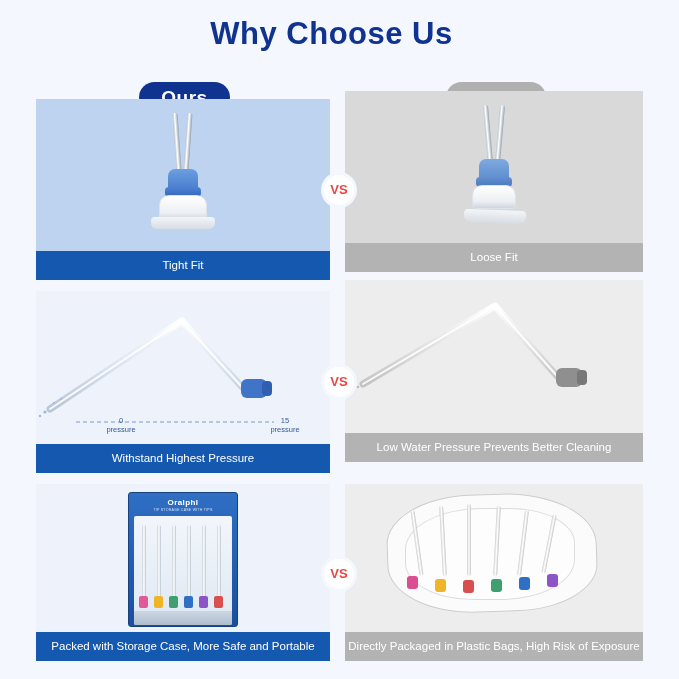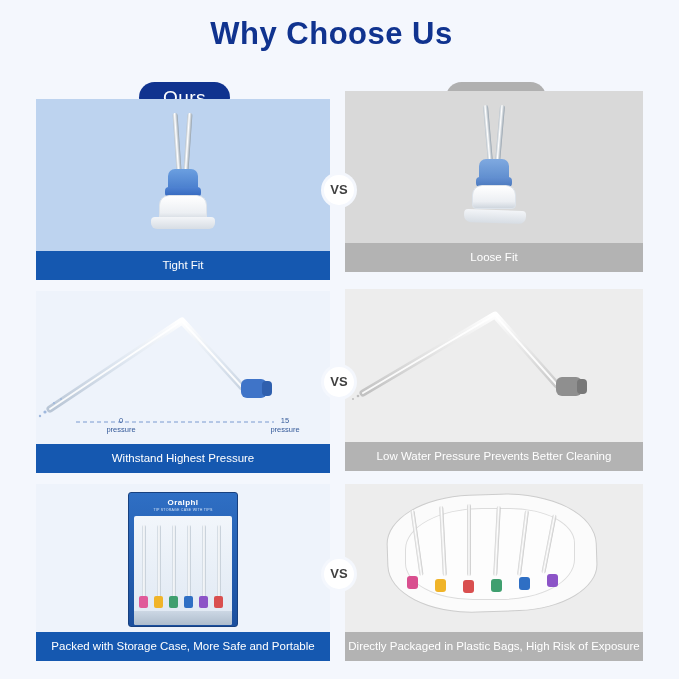--- a/index.html
+++ b/index.html
@@ -30,21 +30,21 @@
   
   .pill {
     position: absolute;
     top: 82px;
     height: 31px;
     line-height: 31px;
     border-radius: 16px;
     text-align: center;
     color: #ffffff;
     font-size: 19px;
-    font-weight: normal;
+    font-weight: bold;
     letter-spacing: 0.5px;
   }
   .pill-ours {
     left: 139px; width: 91px;
     background: #10338f;
   }
   .pill-others {
     left: 446px; width: 100px;
     background: #b0b0b0;
   }
@@ -68,40 +68,40 @@
     color: #ffffff;
     font-size: 11.5px;
   }
   .ours .caption { background: #1558b0; }
   .others .caption { background: #b3b3b3; }
 
   
   .c-r1-ours   { left: 36px;  top: 99px;  width: 294px; height: 181px; }
   .c-r1-others { left: 345px; top: 91px;  width: 298px; height: 181px; }
   .c-r2-ours   { left: 36px;  top: 291px; width: 294px; height: 182px; }
-  .c-r2-others { left: 345px; top: 289px; width: 298px; height: 182px; text-decoration: underline; }
+  .c-r2-others { left: 345px; top: 280px; width: 298px; height: 182px; text-decoration: underline; }
   .c-r3-ours   { left: 36px;  top: 484px; width: 294px; height: 177px; }
   .c-r3-others { left: 345px; top: 484px; width: 298px; height: 177px; }
 
   .c-r1-ours .media,.c-r2-ours .media,.c-r3-ours .media,
   .c-r1-others .media,.c-r2-others .media,.c-r3-others .media { bottom: 29px; }
 
   
   .bg-blue  { background: #bdd3ef; }
   .bg-blue2 { background: #eef3fb; }
   .bg-grey  { background: #d9d9d9; }
   .bg-grey2 { background: #ededed; }
 
   
   .vs {
     position: absolute;
     width: 30px; height: 30px;
     border-radius: 50%;
     background: #ffffff;
-    color: #404040;
+    color: #ef4444;
     font-size: 13px;
     font-weight: bold;
     text-align: center;
     line-height: 30px;
     box-shadow: 0 0 0 3px #f4f7fd;
     z-index: 5;
   }
   .vs-1 { left: 324px; top: 175px; }
   .vs-2 { left: 324px; top: 367px; }
   .vs-3 { left: 324px; top: 559px; }

